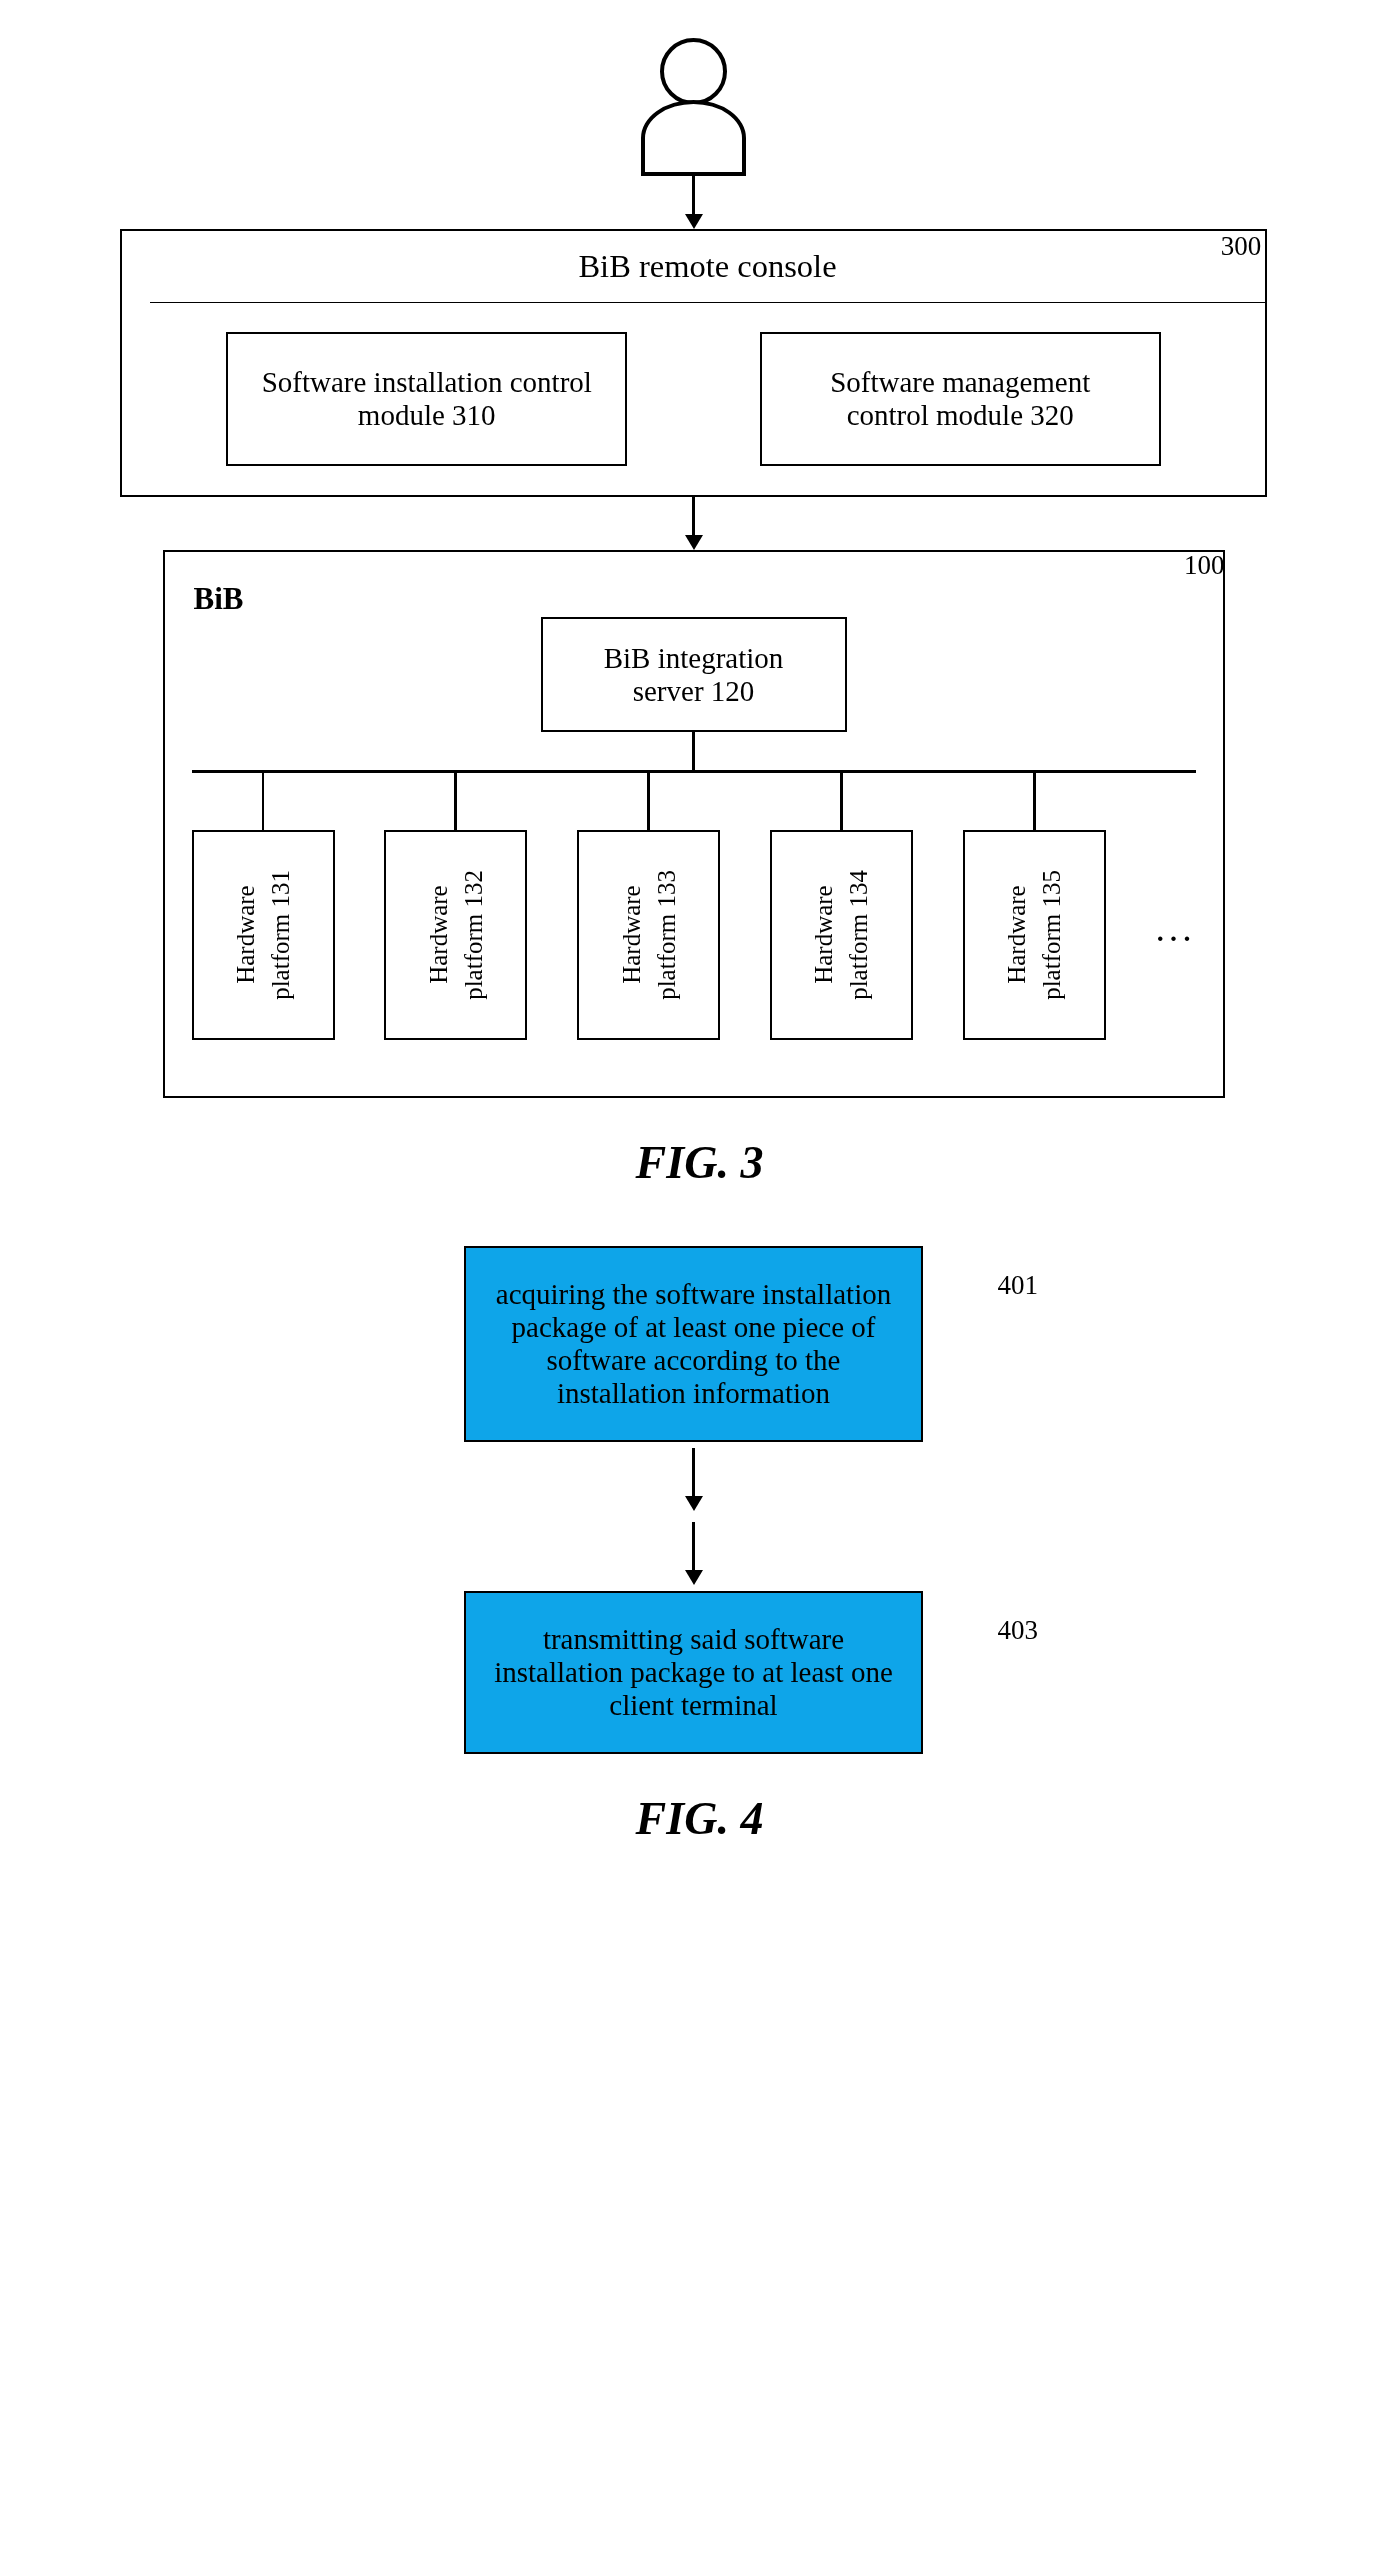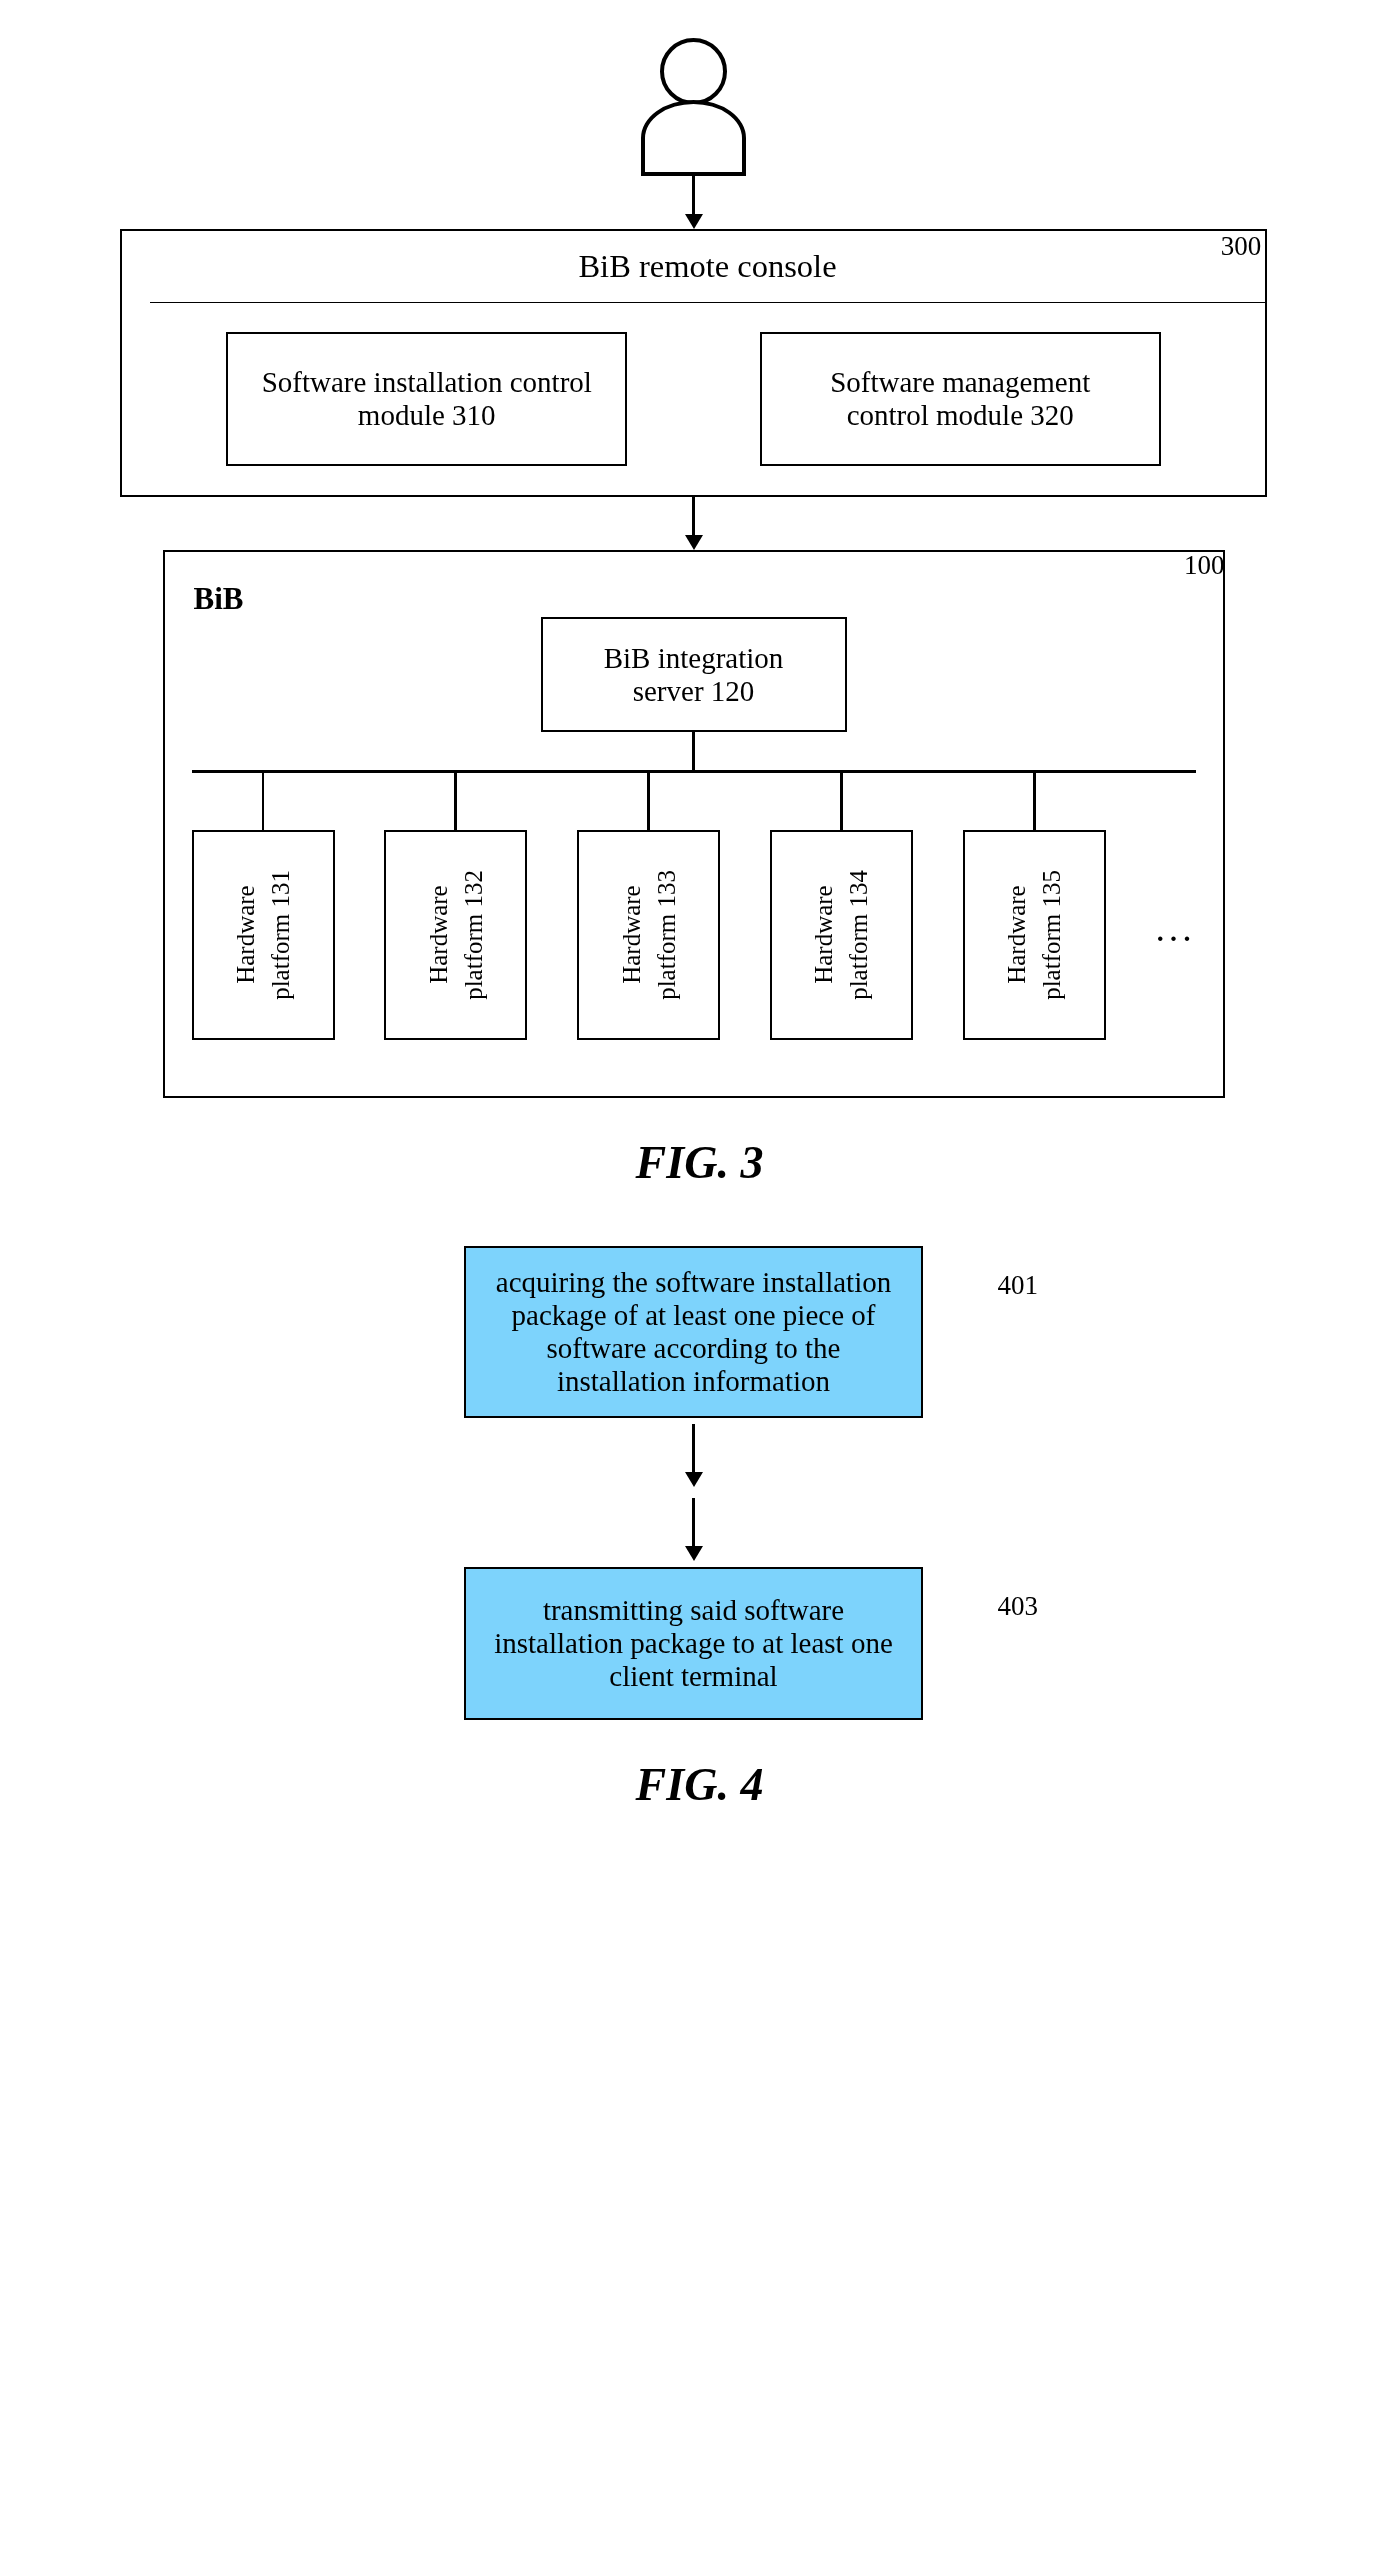--- a/index.html
+++ b/index.html
@@ -192,29 +192,29 @@
       align-items: center;
     }
     .flow-box-wrapper {
       position: relative;
       display: flex;
       flex-direction: row;
       align-items: flex-start;
     }
     .flow-box {
       border: 2.9px solid #000;
-      background: #7dd3fc;
+      background: #0ea5e9;
       width: 459px;
       min-height: 153px;
       display: flex;
       align-items: center;
       justify-content: center;
       text-align: center;
       font-size: 29px;
-      padding: 18px 27px;
+      padding: 30px 27px;
     }
     .flow-number {
       position: absolute;
       right: -115px;
       top: 24px;
       font-size: 27px;
     }
     .flow-arrow {
       display: flex;
       flex-direction: column;

